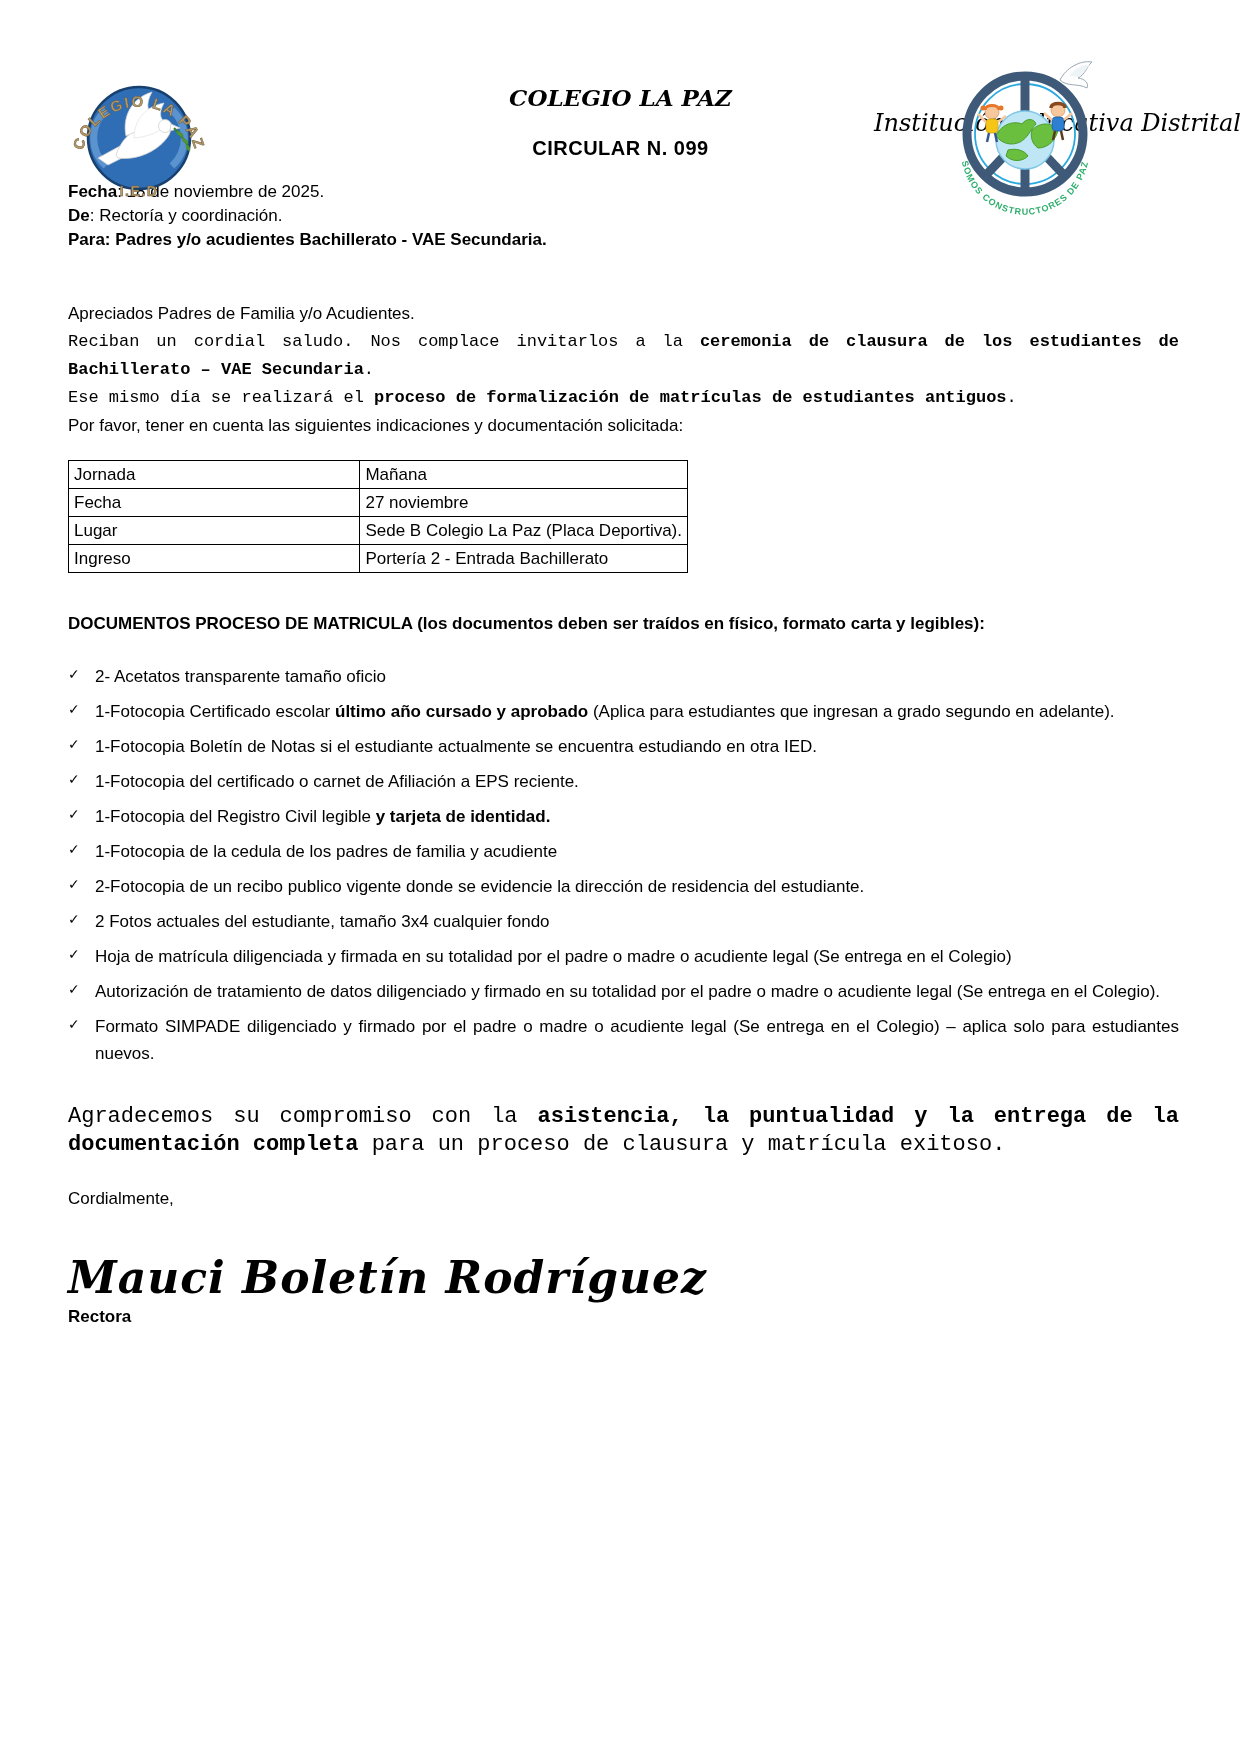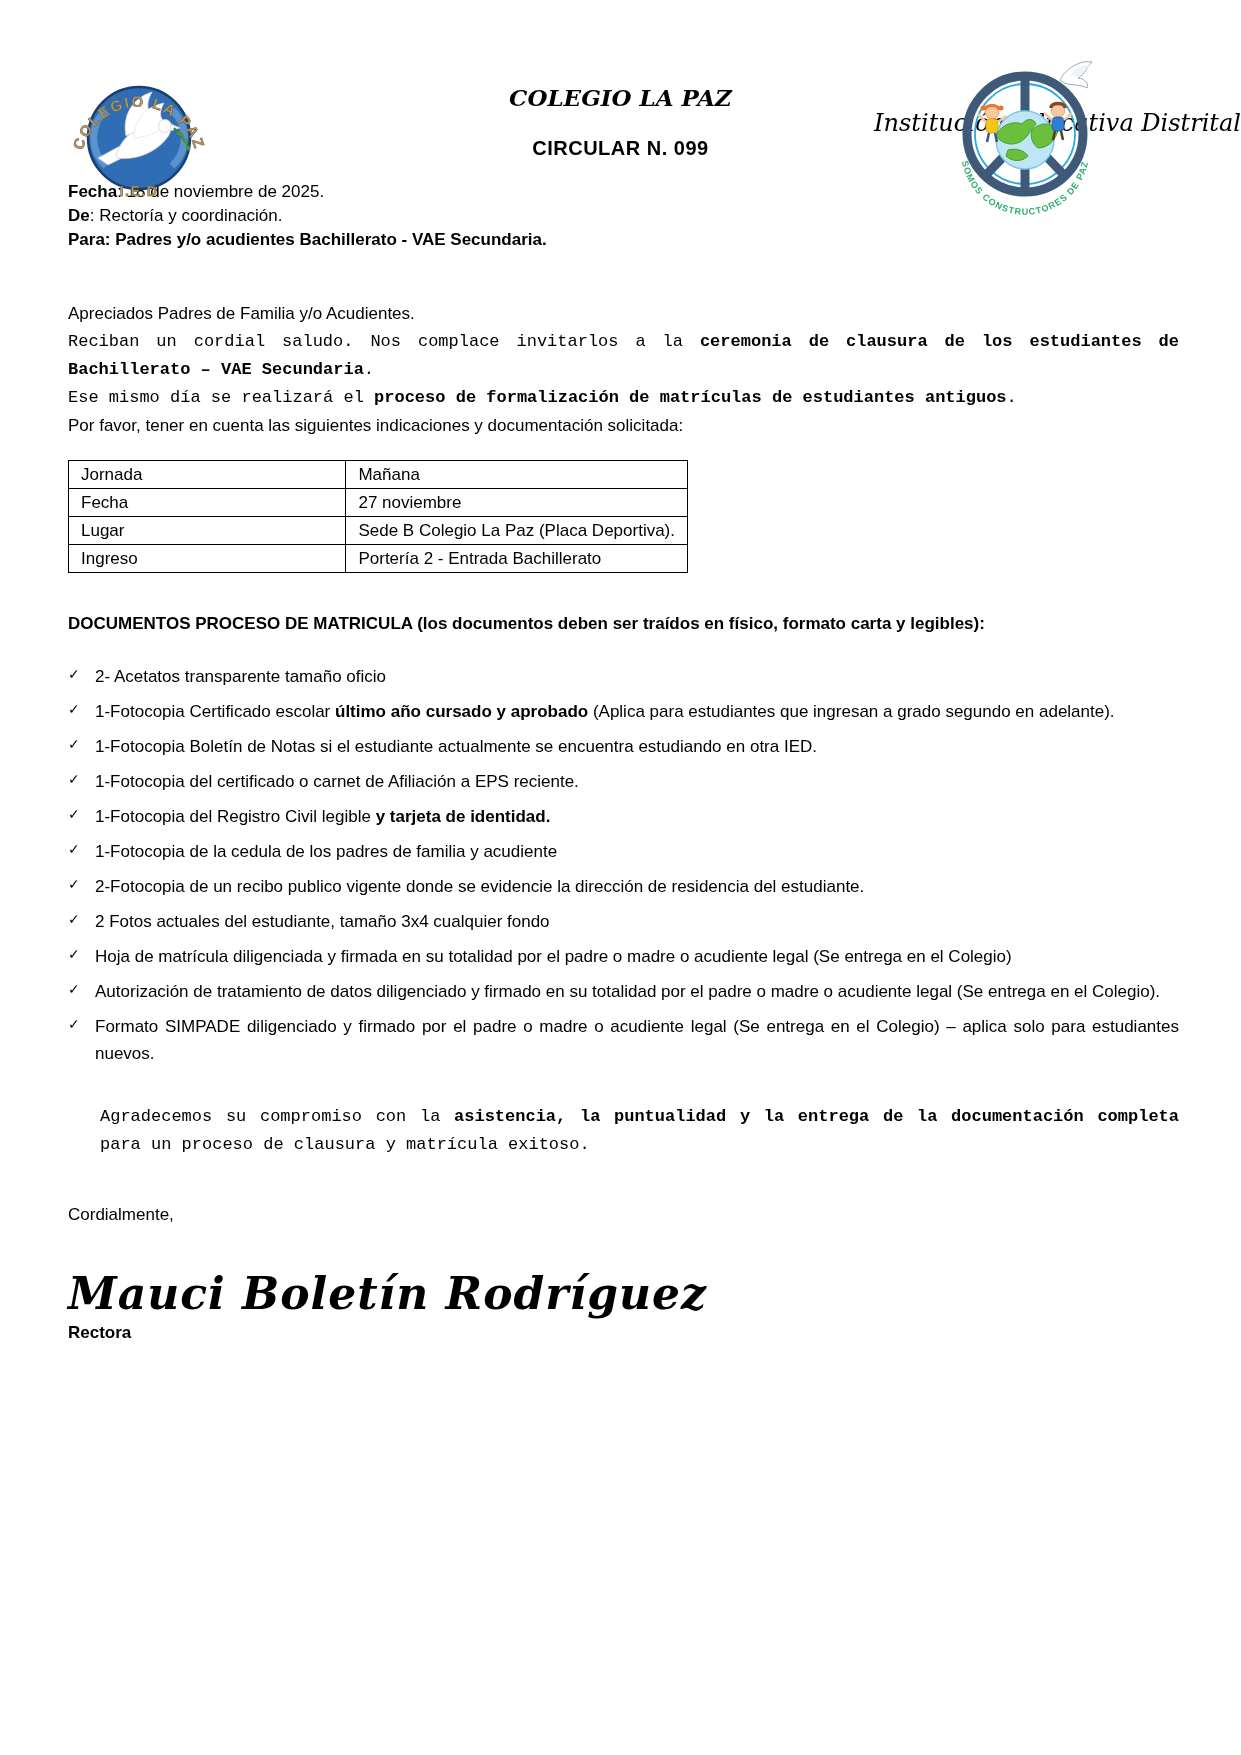--- a/index.html
+++ b/index.html
@@ -40,35 +40,35 @@
   .b { font-weight:bold; }
   
   .info-table {
     margin-top:20px;
     border-collapse:collapse;
     width:620px;
     font-size:17px;
   }
   .info-table td {
     border:1.8px solid #000;
-    padding:1px 12px;
+    padding:1px 5px;
     height:25px;
     vertical-align:middle;
     white-space:nowrap;
   }
   .info-table td.col-label { width:283px; }
   
   .docs-heading { margin-top:38px; font-size:17px; font-weight:bold; line-height:26px; }
   .docs-list { margin-top:26px; }
   .doc-item { display:flex; margin-bottom:8px; }
   .check { flex:0 0 27px; font-size:14px; padding-top:3px; }
   .doc-text { flex:1; font-size:17px; line-height:27px; text-align:justify; }
   
-  .closing-para { margin-top:36px; font-size:17px; line-height:28px;margin-left:32px; }
-  .farewell { margin-top:46px; font-size:17px; }
+  .closing-para { margin-top:36px; font-size:22px; line-height:28px; }
+  .farewell { margin-top:30px; font-size:17px; }
   .signature {
     margin-top:44px;
     font-family:"DejaVu Serif", serif;
     font-style:italic; font-weight:bold;
     font-size:44px; line-height:50px;
     letter-spacing:1px;
   }
   .role { font-size:17px; font-weight:bold; margin-top:4px; }
 </style>
 </head>

